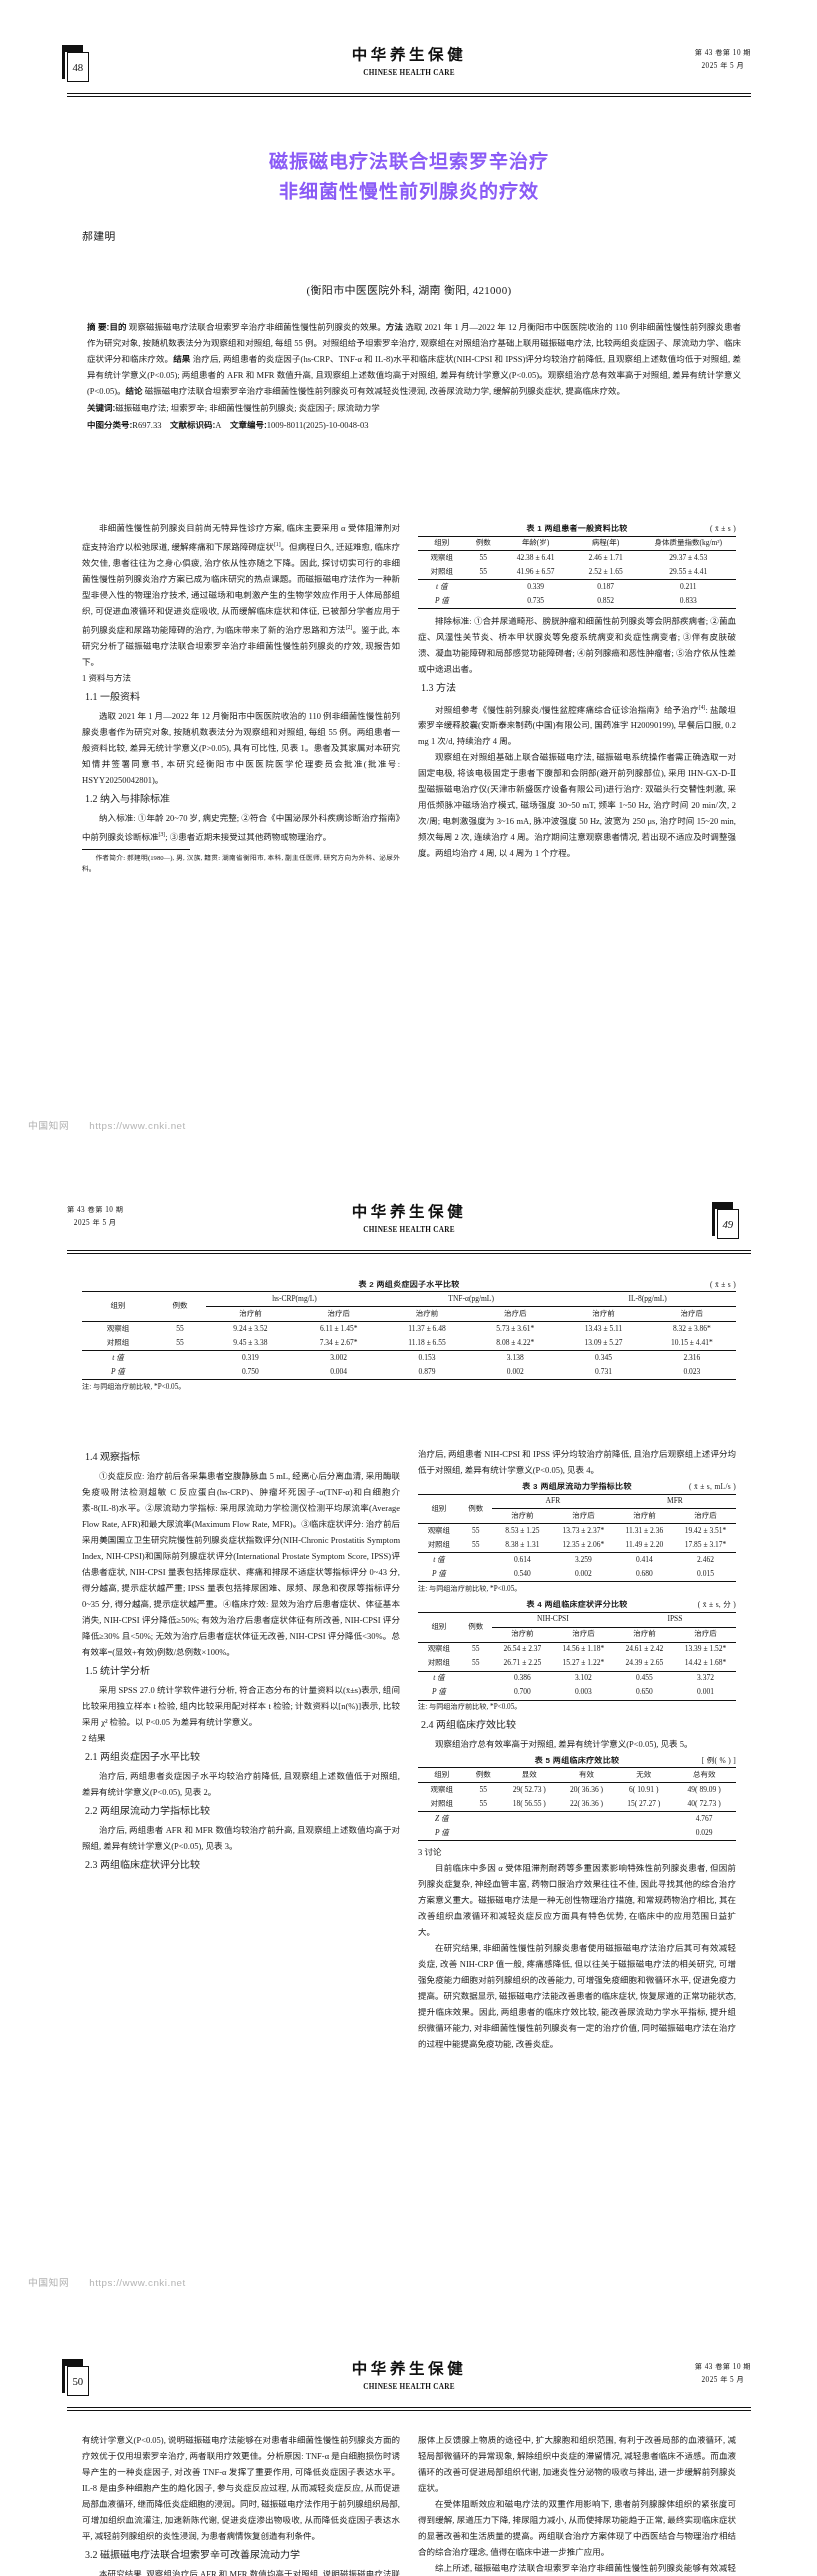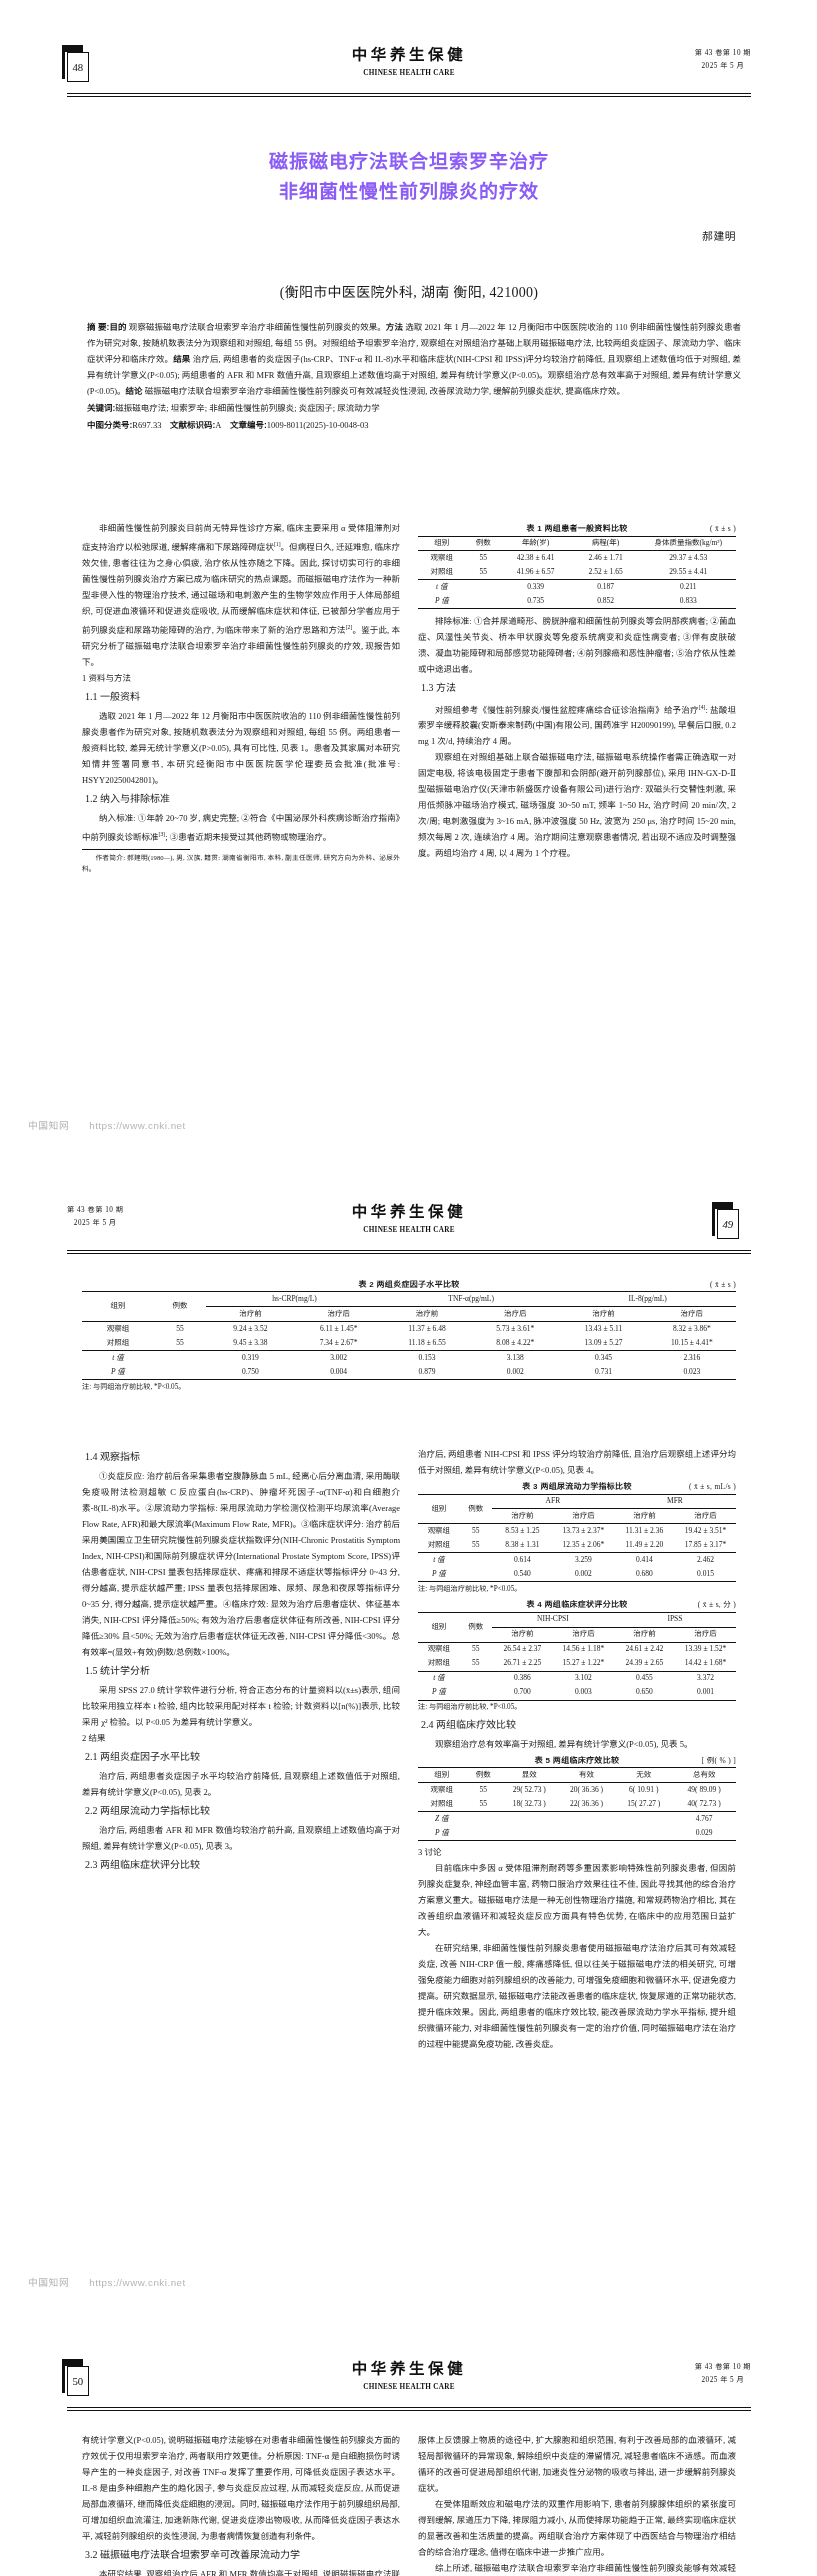--- a/index.html
+++ b/index.html
@@ -121,29 +121,29 @@
     font-family: "Liberation Sans", "DejaVu Sans", sans-serif;
     font-weight: bold;
     font-size: 19px;
     line-height: 28px;
     letter-spacing: 1px;
     color: #8b5cf6;
   }
   .art-author {
     position: absolute;
     left: 82px; right: 82px;
-    text-align: right;
+    text-align: left;
     font-size: 10.8px;
     letter-spacing: 0.5px;
   }
   .art-affil {
     position: absolute;
     left: 82px; right: 82px;
     text-align: center;
-    font-size: 14px;
+    font-size: 11px;
     letter-spacing: 0.3px;
   }
 
   
   .abstract {
     position: absolute;
     left: 87px;
     right: 77px;
     font-size: 8.5px;
     line-height: 16px;
@@ -611,21 +611,21 @@
             <td>观察组</td>
             <td>55</td>
             <td>29( 52.73 )</td>
             <td>20( 36.36 )</td>
             <td>6( 10.91 )</td>
             <td>49( 89.09 )</td>
           </tr>
           <tr>
             <td>对照组</td>
             <td>55</td>
-            <td>18( 32.73 )</td>
+            <td>18( 56.55 )</td>
             <td>22( 36.36 )</td>
             <td>15( 27.27 )</td>
             <td>40( 72.73 )</td>
           </tr>
           <tr class="t-mid">
             <td class="ital">Z 值</td>
             <td></td>
             <td></td>
             <td></td>
             <td></td>

